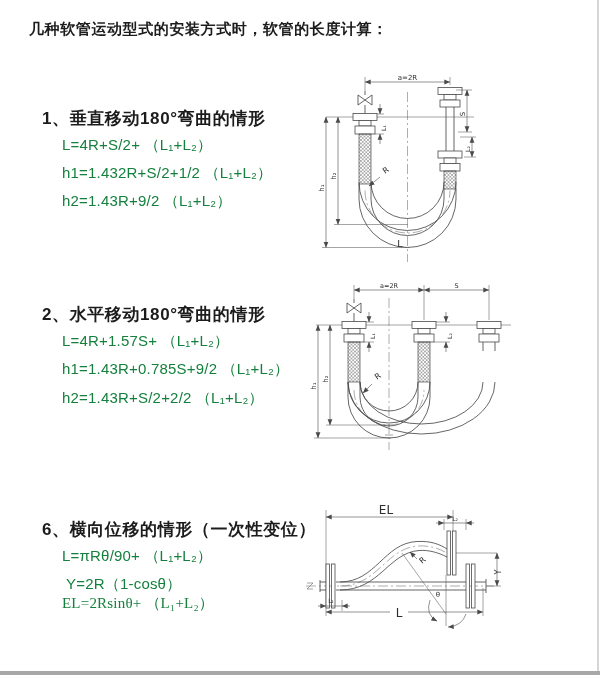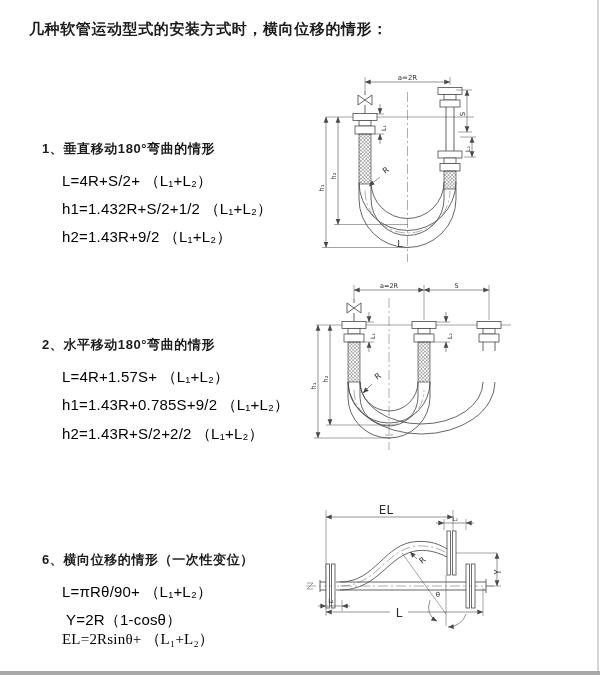--- a/index.html
+++ b/index.html
@@ -3,42 +3,42 @@
 <meta charset="utf-8">
 <style>
   html,body{margin:0;padding:0;}
   body{
     width:600px;height:675px;position:relative;overflow:hidden;
     background:#ffffff;color:#222;
     font-family:"Liberation Sans","DejaVu Sans",sans-serif;
   }
   .abs{position:absolute;}
   .title{left:29px;top:20px;font-size:15px;font-weight:700;letter-spacing:.6px;color:#1c1c1c;}
-  .sec-h{font-size:13px;font-weight:700;letter-spacing:.6px;color:#1c1c1c;margin-top:33px;}
-  .formula{font-size:15px;font-weight:400;letter-spacing:.2px;color:#000000;margin-top:36px;}
+  .sec-h{font-size:17px;font-weight:700;letter-spacing:.6px;color:#1c1c1c;}
+  .formula{font-size:15px;font-weight:400;letter-spacing:.2px;color:#15803d;}
   
   #s1h{left:42px;top:107px;} #f1a{left:62px;top:136px;} #f1b{left:62px;top:164px;} #f1c{left:62px;top:192px;}
   #s2h{left:42px;top:303px;} #f2a{left:62px;top:332px;} #f2b{left:62px;top:360px;} #f2c{left:62px;top:389px;}
   #s3h{left:42px;top:518px;} #f3a{left:62px;top:547px;} #f3b{left:66px;top:575px;} #f3c{left:62px;top:594px;font-family:Liberation Serif, serif;}
   
   #d1{left:312px;top:70px;} #d2{left:306px;top:278px;} #d3{left:298px;top:496px;}
   svg{display:block;}
   svg .ln{stroke:#4a4a4a;stroke-width:.85;fill:none;}
   svg .thin{stroke:#5a5a5a;stroke-width:.55;fill:none;}
   svg .dim{stroke:#4a4a4a;stroke-width:.6;fill:none;}
   svg .cl{stroke:#6a6a6a;stroke-width:.55;fill:none;stroke-dasharray:10 3 2 3;}
   svg .fit{stroke:#4a4a4a;stroke-width:.8;fill:#ffffff;}
   svg .dl{fill:#2e2e2e;font-family:"DejaVu Sans",sans-serif;}
   .edge-r{left:597px;top:0;width:2px;height:675px;background:#d6d6d6;}
   .edge-b{left:0;top:671px;width:600px;height:4px;background:#a8a8a8;}
 </style>
 </head>
 <body>
 
-<div class="abs title">几种软管运动型式的安装方式时，横向位移的情形：</div>
+<div class="abs title">几种软管运动型式的安装方式时，软管的长度计算：</div>
 
 <div class="abs sec-h" id="s1h">1、垂直移动180°弯曲的情形</div>
 <div class="abs formula" id="f1a">L=4R+S/2+ （L₁+L₂）</div>
 <div class="abs formula" id="f1b">h1=1.432R+S/2+1/2 （L₁+L₂）</div>
 <div class="abs formula" id="f1c">h2=1.43R+9/2 （L₁+L₂）</div>
 
 <div class="abs sec-h" id="s2h">2、水平移动180°弯曲的情形</div>
 <div class="abs formula" id="f2a">L=4R+1.57S+ （L₁+L₂）</div>
 <div class="abs formula" id="f2b">h1=1.43R+0.785S+9/2 （L₁+L₂）</div>
 <div class="abs formula" id="f2c">h2=1.43R+S/2+2/2 （L₁+L₂）</div>

